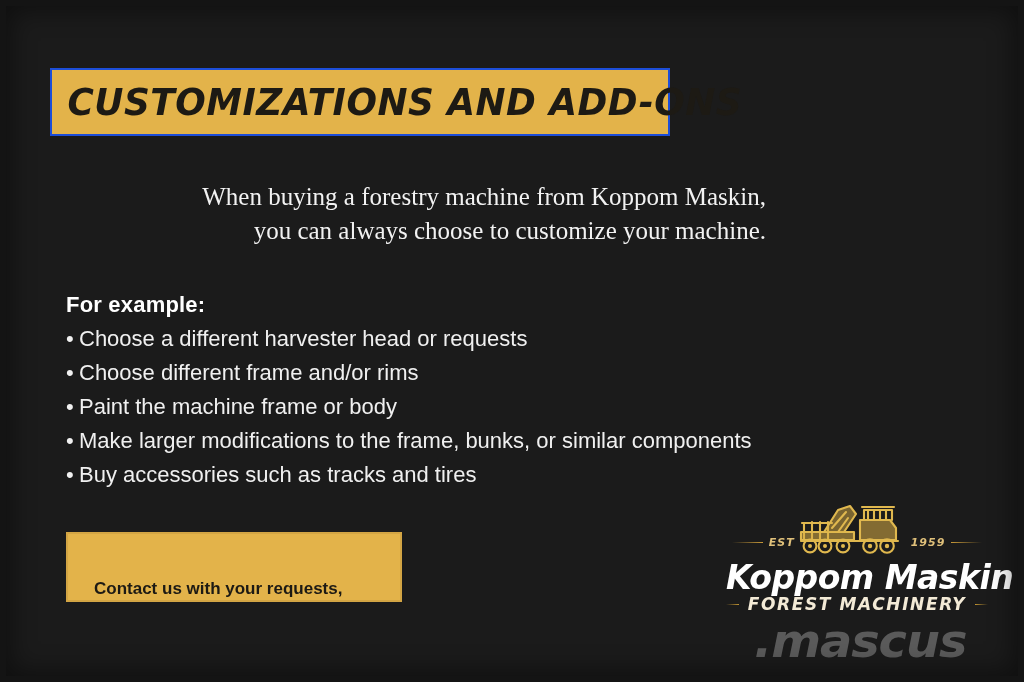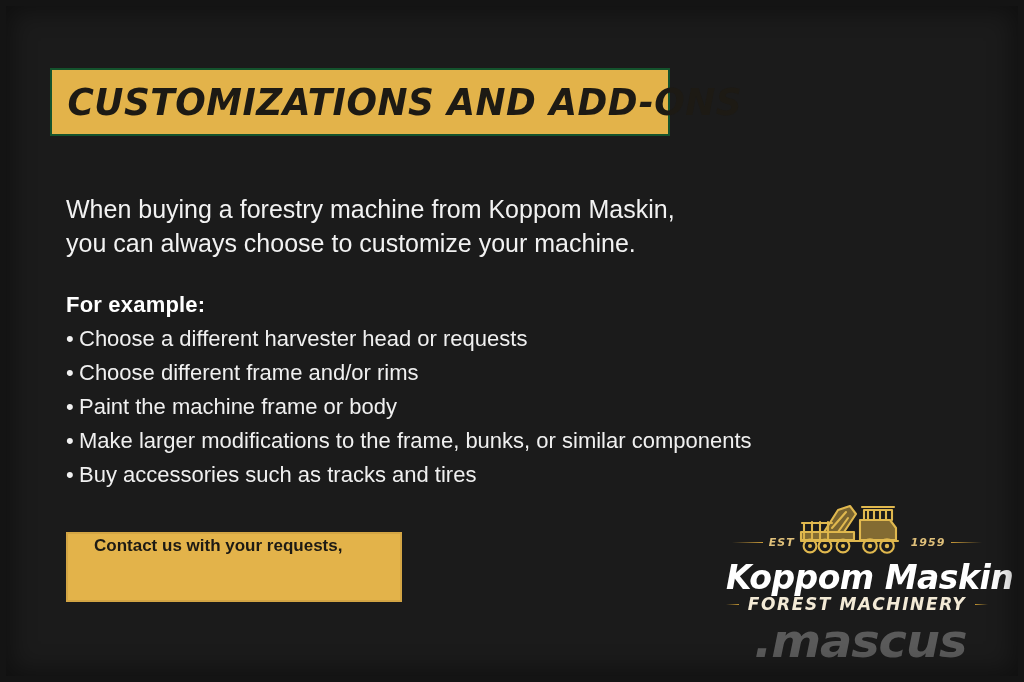--- a/index.html
+++ b/index.html
@@ -30,21 +30,21 @@
   }
 
   
   .title-banner {
     position: absolute;
     left: 50px;
     top: 68px;
     width: 620px;
     height: 68px;
     background: #e3b34a;
-    border: 2px solid #14532d;
+    border: 2px solid #1d4ed8;
     box-sizing: border-box;
     display: flex;
     align-items: center;
   }
   .title-text {
     font-family: "DejaVu Sans", sans-serif;
     font-style: italic;
     font-weight: bold;
     font-size: 37px;
     letter-spacing: 0.5px;
@@ -52,27 +52,28 @@
     padding-left: 16px;
     white-space: nowrap;
     transform: scaleX(0.97);
     transform-origin: left center;
   }
 
   
   .intro {
     position: absolute;
     left: 66px;
-    top: 192px;
+    top: 180px;
     width: 700px;
     color: #f2f2f2;
     font-size: 25px;
     line-height: 34px;
     font-weight: 400;
-    font-family: Liberation Sans, sans-serif;
+    font-family: Liberation Serif, serif;
+    text-align: right;
   }
   .intro div { white-space: nowrap; }
 
   
   .for-example {
     position: absolute;
     left: 66px;
     top: 292px;
     color: #ffffff;
     font-size: 22px;
@@ -109,21 +110,21 @@
     position: absolute;
     left: 66px;
     top: 532px;
     width: 336px;
     height: 70px;
     background: #e3b34a;
     border: 2px solid #d3a544;
     box-sizing: border-box;
     display: flex;
     flex-direction: column;
-    justify-content: flex-start;
+    justify-content: flex-end;
     padding-left: 26px;
   }
   .contact-line {
     color: #1d1a14;
     font-size: 17px;
     font-weight: bold;
     line-height: 23px;
     white-space: nowrap;
   }
 

